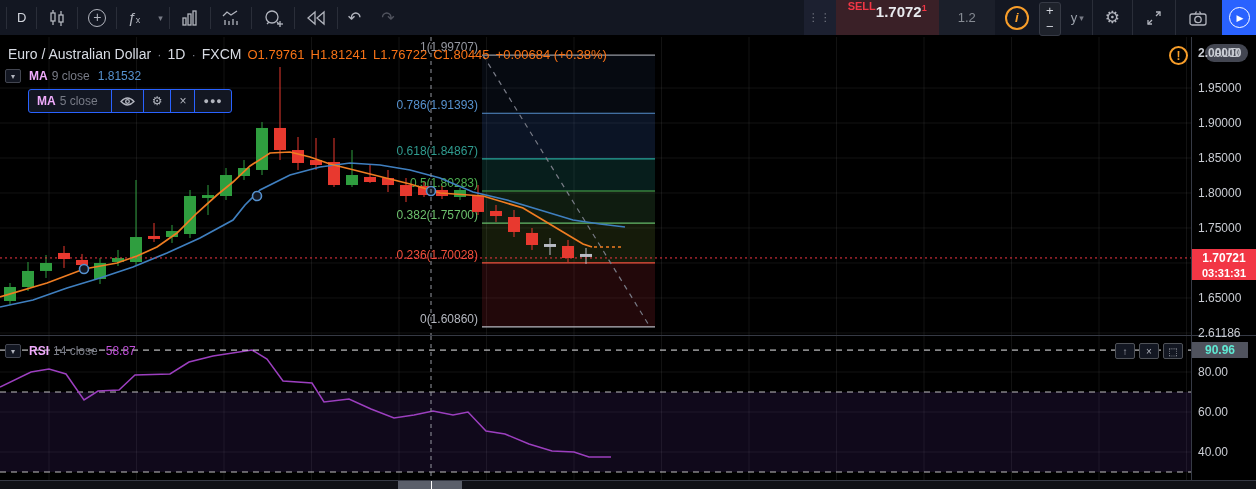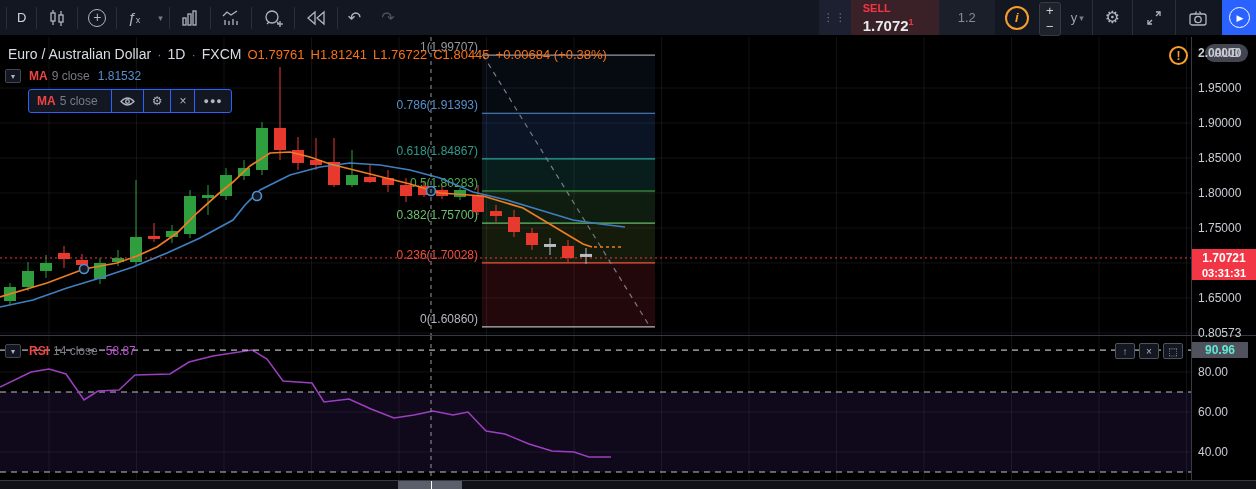--- a/index.html
+++ b/index.html
@@ -18,21 +18,21 @@
   .tb-icon{stroke:#b2b5be;fill:none;stroke-width:1.3px;}
   .chev{color:#787b86;font-size:9px;margin-left:2px;}
   .fx{font-size:15px;color:#b2b5be;font-style:italic;}
   .fx small{font-size:9px;font-style:normal;}
   .circle-plus{width:18px;height:18px;border:1.4px solid #b2b5be;border-radius:50%;
     color:#b2b5be;font-size:14px;line-height:15px;text-align:center;display:block;}
   .undo{color:#b2b5be;font-size:16px;}
   .redo{color:#50535e;font-size:16px;}
   .dragdots{color:#787b86;font-size:11px;letter-spacing:1px;display:flex;align-items:center;
     padding:0 4px;background:#1c2030;}
-  .trade-box{display:flex;flex-direction:column;justify-content:center;padding:0 12px;min-width:88px;}
+  .trade-box{display:flex;justify-content:center;padding:0 12px;min-width:88px;}
   .sellbox{background:#3a2027;}
   .buybox{background:#1c2b40;}
   .trade-lbl{font-size:11px;font-weight:bold;}
   .sell-lbl{color:#f23645;}
   .buy-lbl{color:#3b7de8;}
   .trade-price{color:#e8eaee;font-size:15px;font-weight:bold;line-height:16px;}
   .trade-price sup{color:#f23645;font-size:9px;}
   .spread{background:#1b1f2a;color:#868b93;font-size:13px;display:flex;align-items:center;
     justify-content:center;min-width:56px;}
   .info-btn{width:24px;height:24px;border:2px solid #f89e2a;border-radius:50%;color:#f89e2a;
@@ -62,21 +62,21 @@
   .axis-border{position:absolute;top:37px;left:1191px;width:1px;height:452px;background:#363a45;}
 
   
   .legend-row{position:absolute;display:flex;align-items:flex-end;z-index:6;font-size:13px;color:#d1d4dc;}
   .lg-title{font-size:14px;color:#d8dce4;}
   .lg-dim{color:#787b86;}
   .lg-green{color:#f97316;font-size:13px;}
   .chev-box{width:16px;height:14px;border:1px solid #434651;border-radius:2px;color:#b2b5be;
     font-size:8px;display:flex;align-items:center;justify-content:center;margin-right:8px;
     background:#131722;cursor:pointer;}
-  .ind-name{color:#ef4444;font-size:12px;font-weight:bold;margin-right:4px;}
+  .ind-name{color:#f0abfc;font-size:12px;font-weight:bold;margin-right:4px;}
   .ind-params{color:#787b86;font-size:12px;margin-right:8px;}
   .ind-val-blue{color:#5691ce;font-size:12px;}
   .ind-val-purple{color:#c050d8;font-size:12px;}
   .sel-group{display:flex;align-items:stretch;border:1px solid #2962ff;border-radius:3px;
     background:#131722;height:24px;}
   .sel-seg{display:flex;align-items:center;padding:0 8px;border-left:1px solid #2962ff;cursor:pointer;}
   .sel-seg:first-child{border-left:none;}
   .sel-ico{color:#b2b5be;font-size:12px;}
   .rsi-btns{position:absolute;top:343px;left:1115px;display:flex;gap:4px;z-index:6;}
   .rsi-btn{width:20px;height:16px;border:1px solid #4f5258;border-radius:2px;background:#131722;
@@ -425,21 +425,21 @@
 
     <div class="axis" id="price-axis">
       <span class="aud-badge">AUD</span>
     <span class="axis-tick" style="top: 16.0268px; font-weight: bold;">2.00000</span>
         <span class="axis-tick" style="top: 51.0197px;">1.95000</span>
         <span class="axis-tick" style="top: 86.0127px;">1.90000</span>
         <span class="axis-tick" style="top: 121.006px;">1.85000</span>
         <span class="axis-tick" style="top: 155.999px;">1.80000</span>
         <span class="axis-tick" style="top: 190.992px;">1.75000</span>
         <span class="axis-tick" style="top: 260.977px;">1.65000</span>
-        <span class="axis-tick" style="top: 295.97px;">0.80573</span>
+        <span class="axis-tick" style="top: 295.97px;">2.61186</span>
         <div class="price-badge" style="top: 211.939px;">1.70721</div>
         <div class="countdown-badge" style="top: 228.939px;">03:31:31</div>
         <span class="rsi-axis-tick" style="top: 335px;">80.00</span>
         <span class="rsi-axis-tick" style="top: 375px;">60.00</span>
         <span class="rsi-axis-tick" style="top: 415px;">40.00</span>
         <div class="rsi-cross-badge" style="top: 313.08px;">90.96</div>
       </div>
 
     <div class="time-strip">
       <div class="time-badge">

